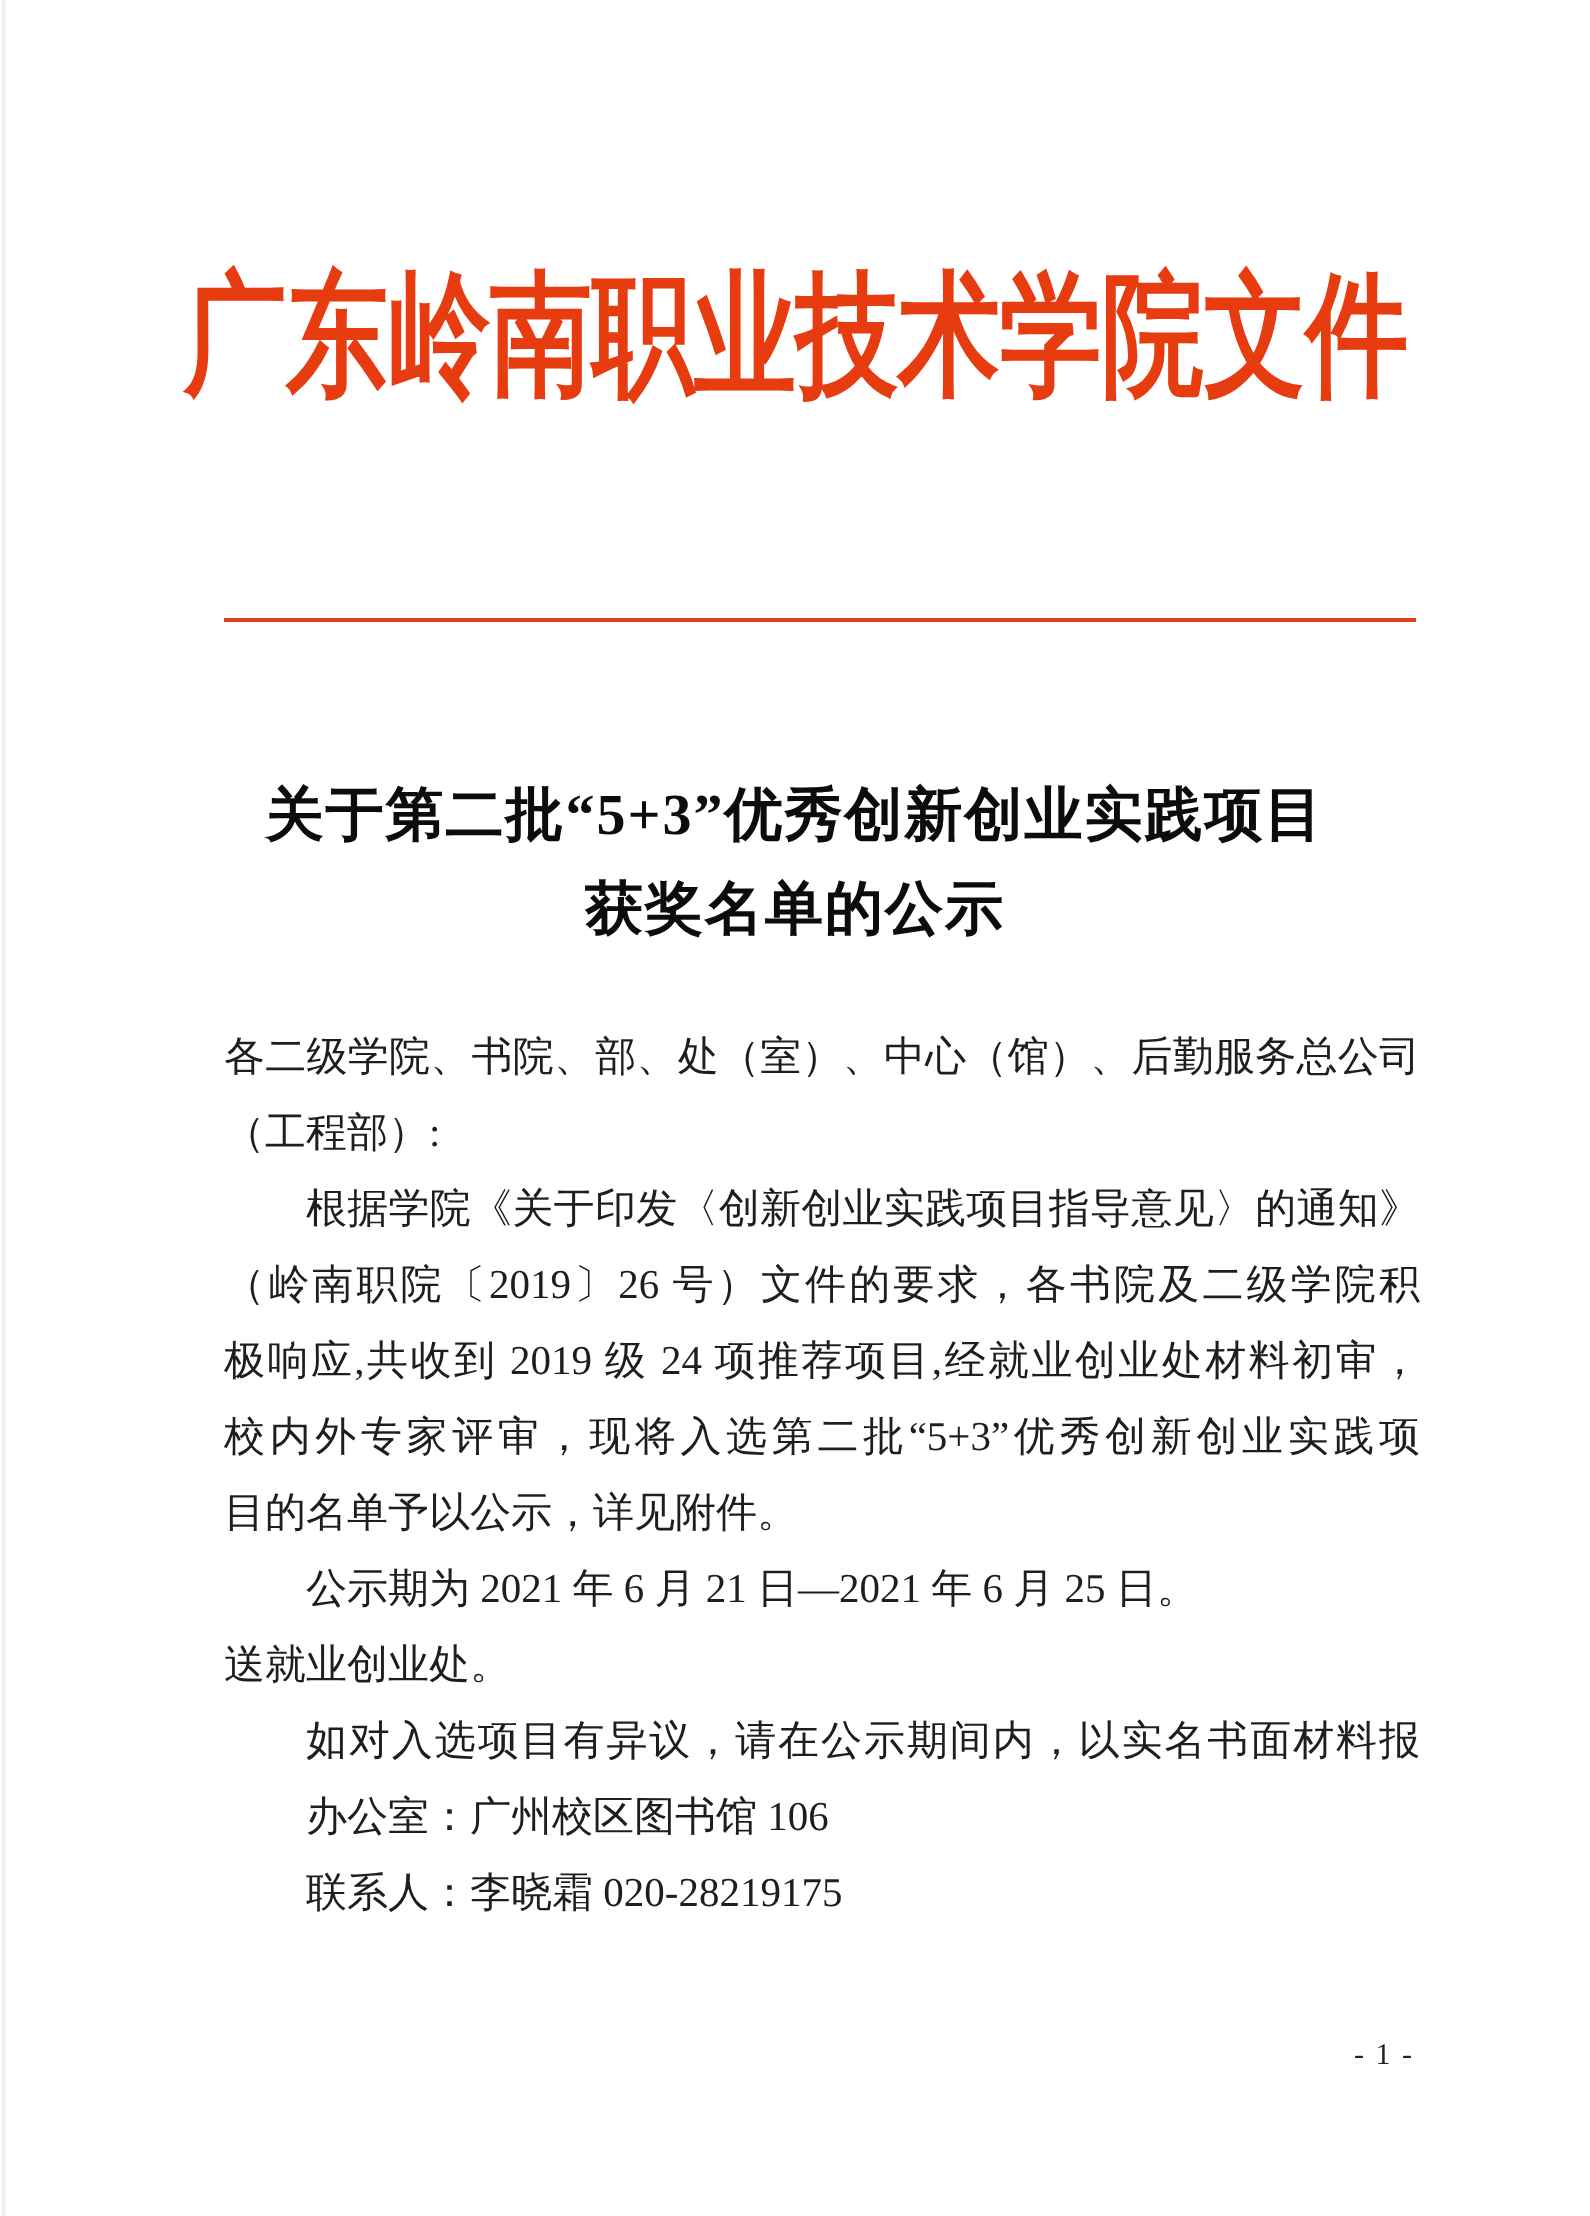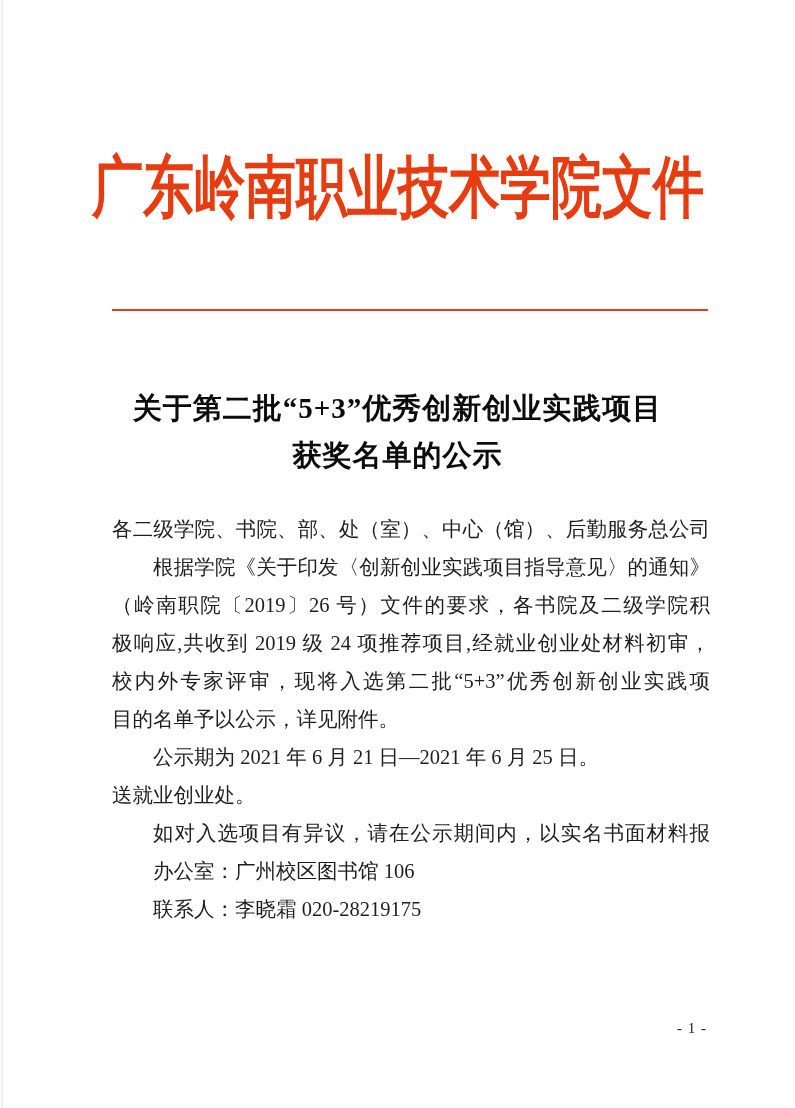--- a/index.html
+++ b/index.html
@@ -10,21 +10,21 @@
     overflow:hidden;
     font-family:"Liberation Serif","DejaVu Serif",serif;
   }
   .scan-edge-left {
     position:absolute; left:1px; top:0; height:100%; width:3px;
     background:linear-gradient(to right, #dcdcdc, rgba(255,255,255,0));
     opacity:.6;
   }
   .letterhead {
     position:absolute; top:128px; left:0; width:100%; height:80px;
-    display:flex; align-items:center; justify-content:center;margin-top:20px;
+    display:flex; align-items:center; justify-content:center;
   }
   .letterhead span {
     font-size:60px; font-weight:bold;
     color:var(--header-red,#e73b10);
     white-space:nowrap;
     transform:scale(0.85,1.12);
     transform-origin:center center;
   }
   .doc-number {
     position:absolute; top:265px; left:0; width:100%;
@@ -64,20 +64,21 @@
 
   <div class="red-rule"></div>
 
   <div class="notice-title">
     <div>关于第二批“5+3”优秀创新创业实践项目</div>
     <div>获奖名单的公示</div>
   </div>
 
   <div class="body-text">
     <div class="line fill">各二级学院、书院、部、处（室）、中心（馆）、后勤服务总公司</div>
+    <div class="line">（工程部）:</div>
     <div class="line indent fill">根据学院《关于印发〈创新创业实践项目指导意见〉的通知》</div>
     <div class="line fill">（岭南职院〔2019〕26 号）文件的要求，各书院及二级学院积</div>
     <div class="line fill">极响应,共收到 2019 级 24 项推荐项目,经就业创业处材料初审，</div>
     <div class="line fill">校内外专家评审，现将入选第二批“5+3”优秀创新创业实践项</div>
     <div class="line">目的名单予以公示，详见附件。</div>
     <div class="line indent">公示期为 2021 年 6 月 21 日—2021 年 6 月 25 日。</div>
     <div class="line">送就业创业处。</div>
     <div class="line indent fill">如对入选项目有异议，请在公示期间内，以实名书面材料报</div>
     <div class="line indent">办公室：广州校区图书馆 106</div>
     <div class="line indent">联系人：李晓霜  020-28219175</div>

